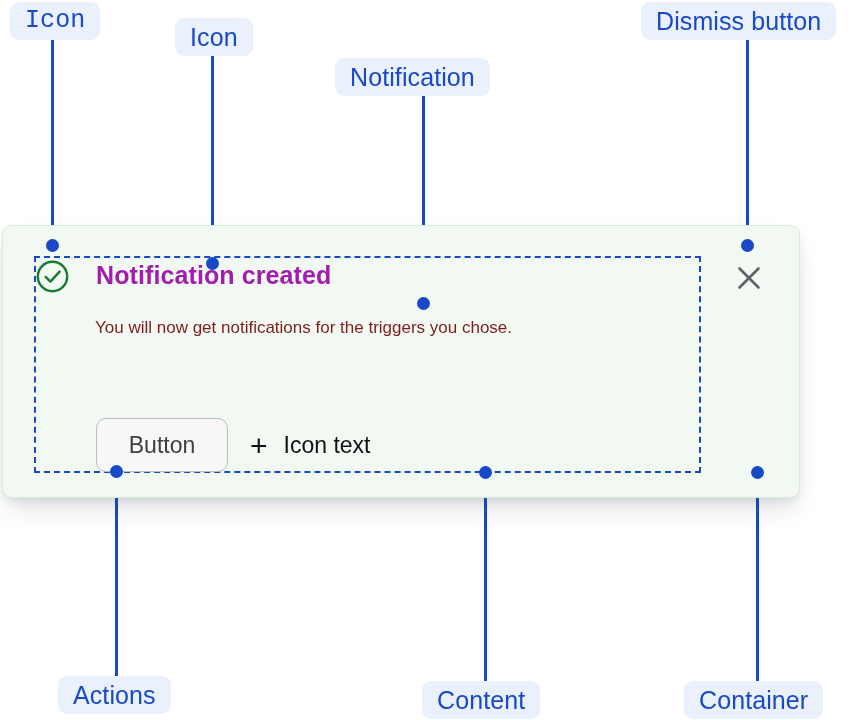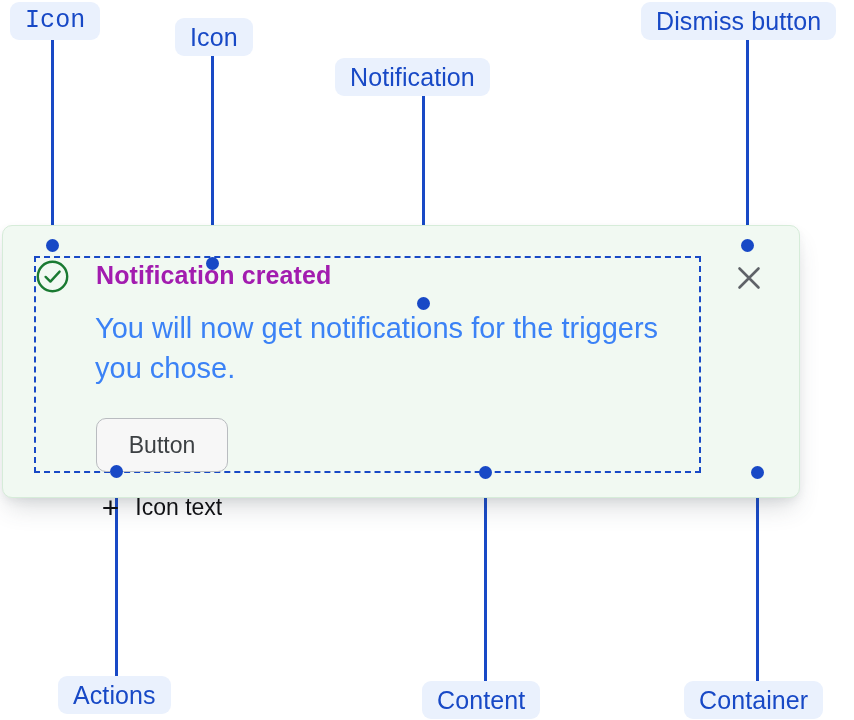--- a/index.html
+++ b/index.html
@@ -92,34 +92,33 @@
     color: #a21caf;
     letter-spacing: 0.1px;
   }
 
   
   #card-description {
     position: absolute;
     left: 95px;
     top: 308px;
     width: 600px;
-    font-size: 29px;
+    font-size: 17px;
     line-height: 40px;
-    color: #3b82f6;
+    color: #7f1d1d;
   }
 
   
   #actions-row {
     position: absolute;
     left: 96px;
     top: 418px;
     display: flex;
     align-items: center;
     gap: 22px;
-    flex-direction: column;
   }
   #action-button {
     height: 54px;
     min-width: 132px;
     background: #f7f7f7;
     border: 1.5px solid #b9bcc0;
     border-radius: 10px;
     color: #3c4043;
     font-size: 23px;
     font-family: "Liberation Sans", sans-serif;

